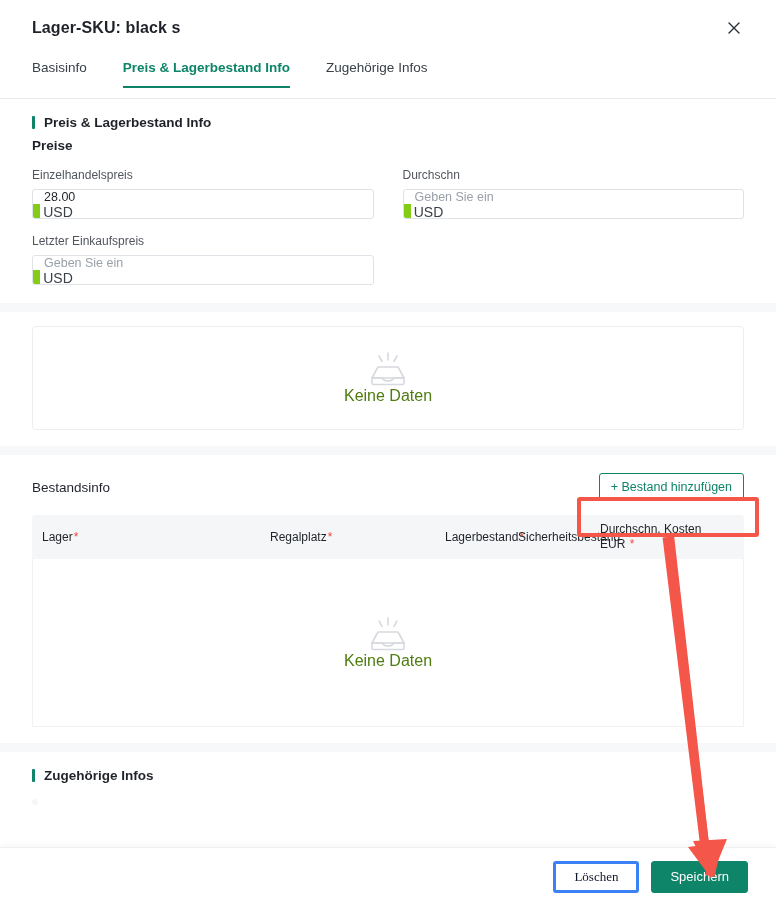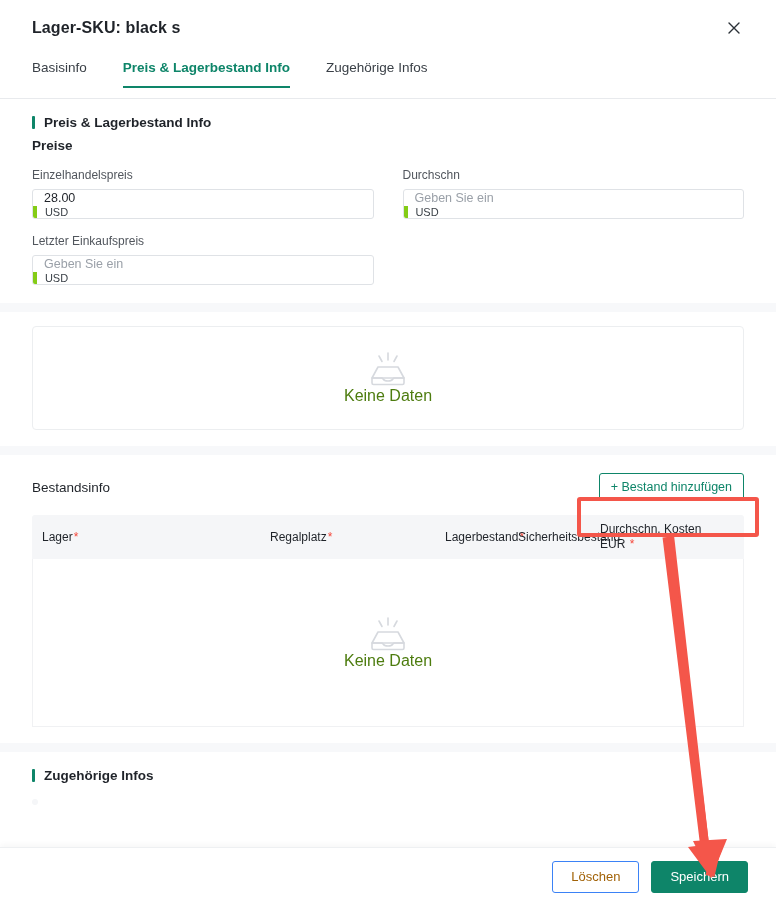--- a/index.html
+++ b/index.html
@@ -156,23 +156,23 @@
     font-family: "Liberation Sans", sans-serif;
     background: transparent;
     min-width: 0;
   }
   .input-group input::placeholder { color: #9aa0a8; }
   .input-suffix {
     width: 43px;
     display: flex;
     align-items: center;
     justify-content: center;
-    font-size: 11px;
+    font-size: 14px;
     color: #3a4047;
-    border-left: 4px solid #84cc16;
+    border-left: 7px solid #84cc16;
     background: #fff;
     flex: none;
   }
 
   .field-block + .field-block { margin-top: 14px; }
 
   
   .sec-head {
     display: flex;
     align-items: center;
@@ -288,22 +288,23 @@
     border-radius: 3px;
     font-size: 13px;
     cursor: pointer;
     font-family: "Liberation Sans", sans-serif;
     display: inline-flex;
     align-items: center;
     justify-content: center;
   }
   .btn-secondary {
     background: #fff;
-    border: 1px solid #3b82f6;
-    color: #a16207;
+    border: 3px solid #3b82f6;
+    color: #0f172a;
+    font-family: Liberation Serif, serif;
   }
   .btn-primary {
     background: #0e8569;
     border: 1px solid #0e8569;
     color: #ffffff;
   }
 
   
   .anno-layer {
     position: absolute;

